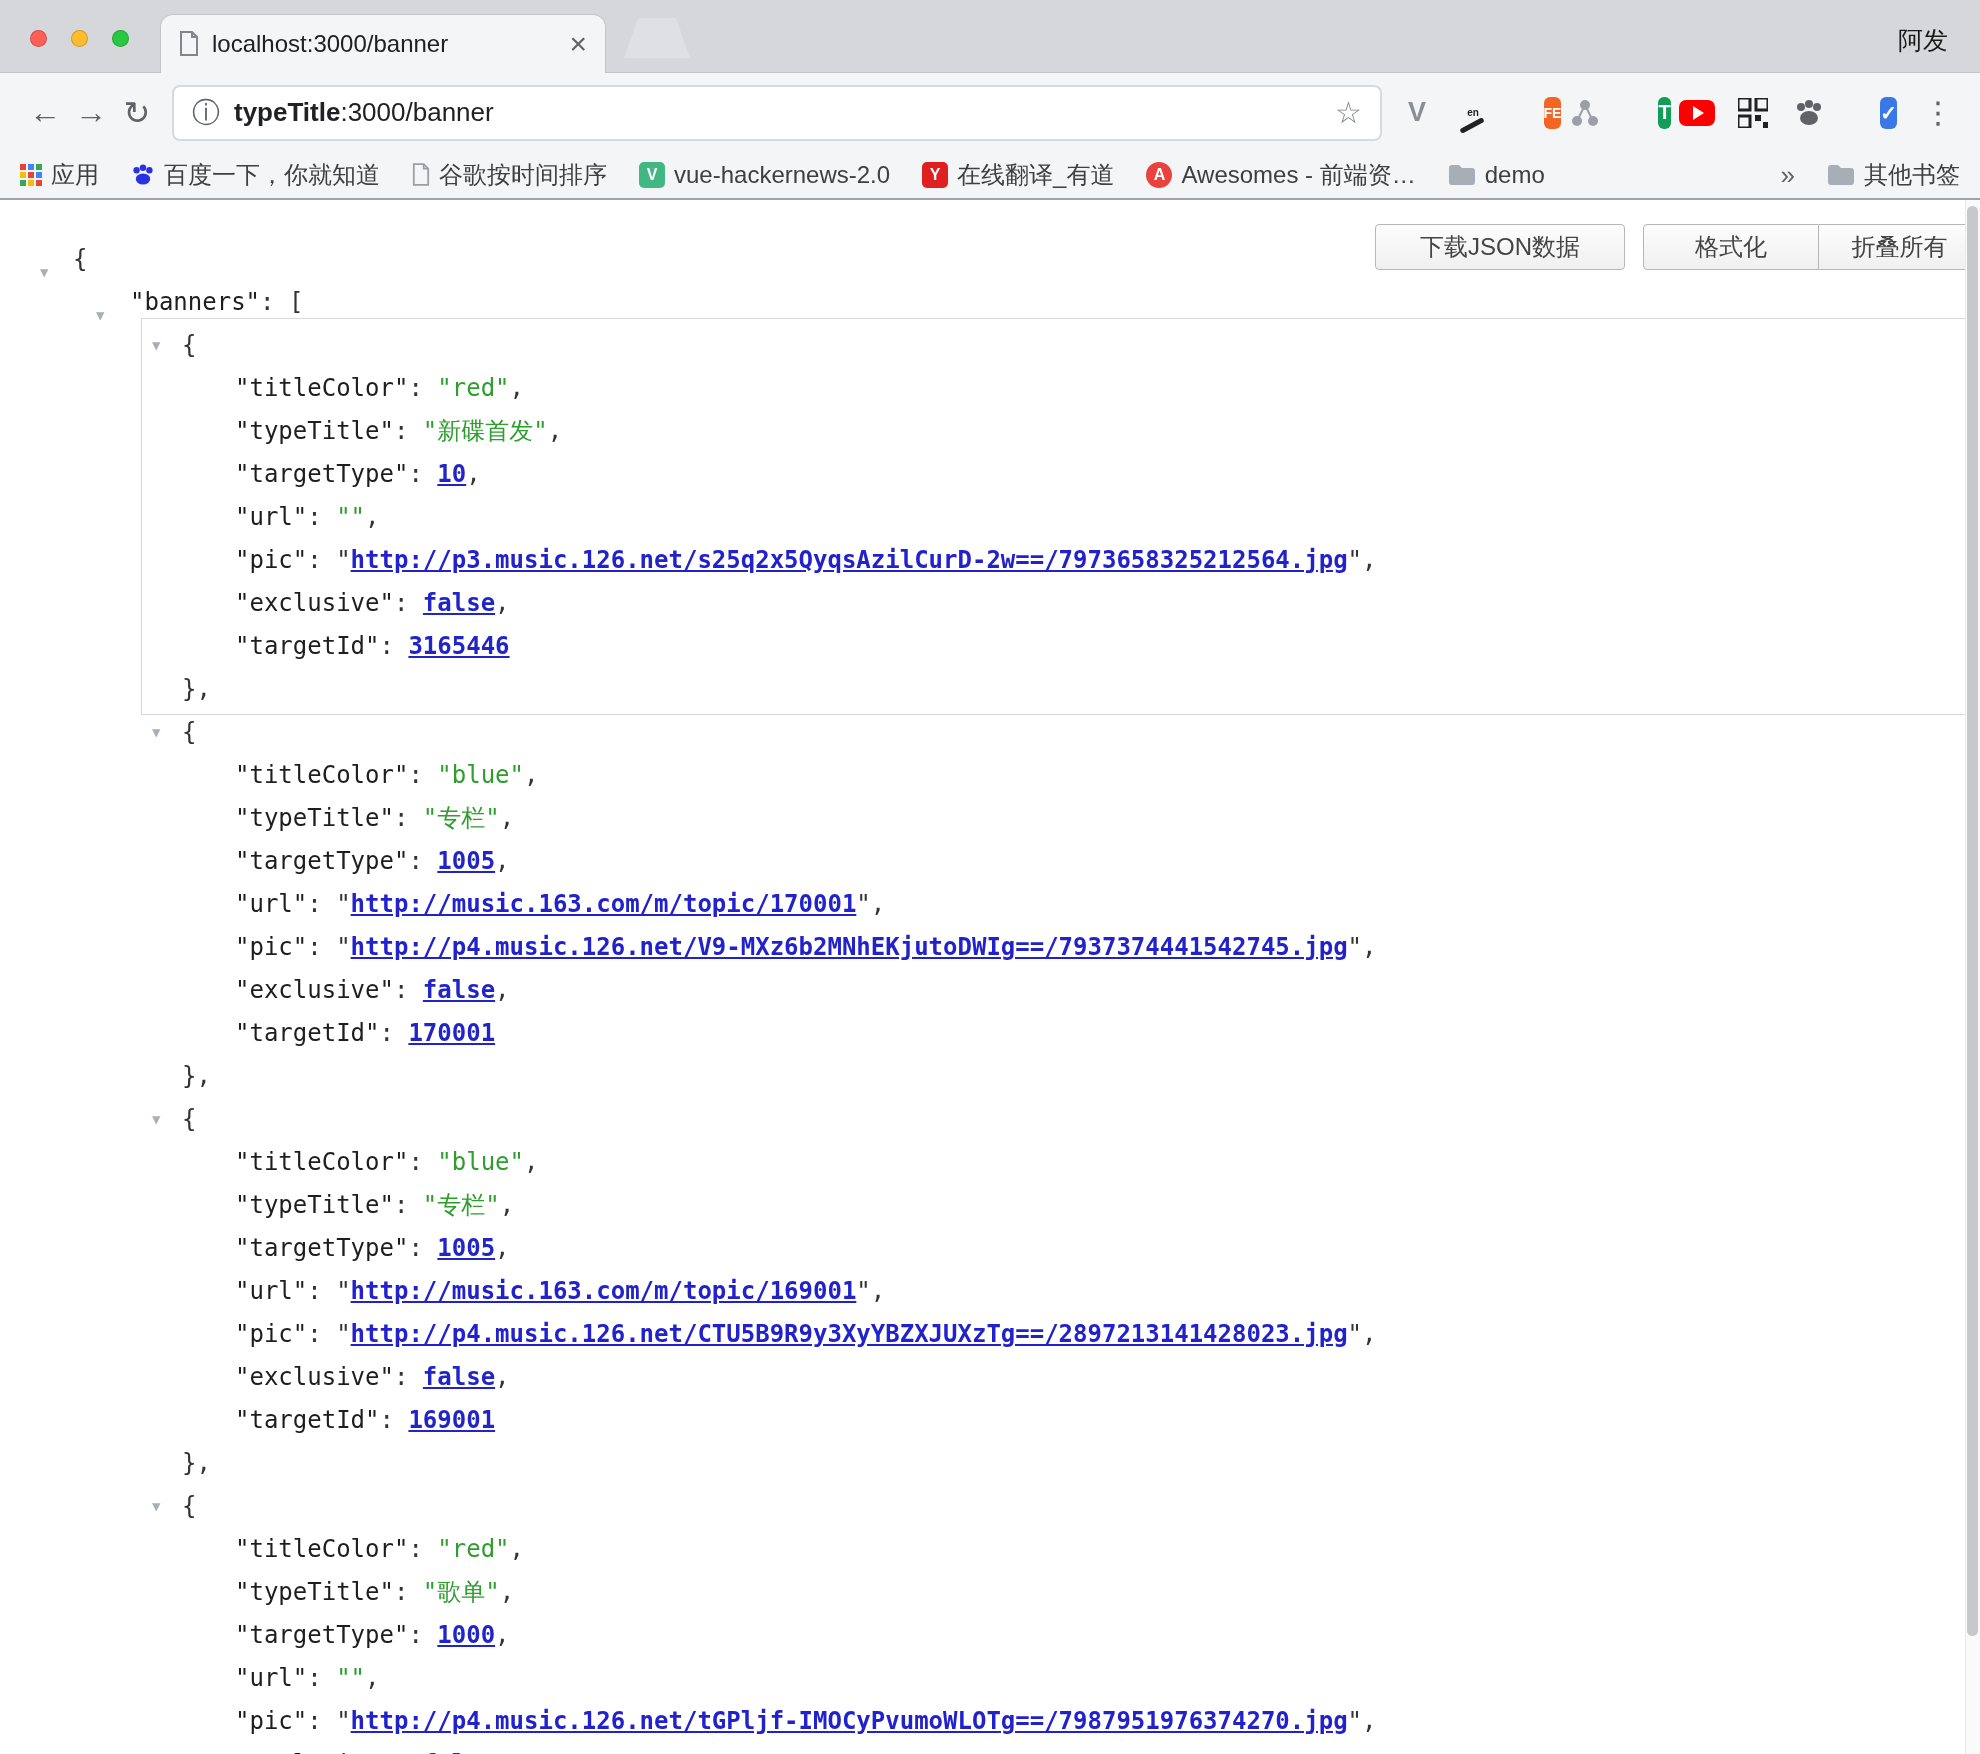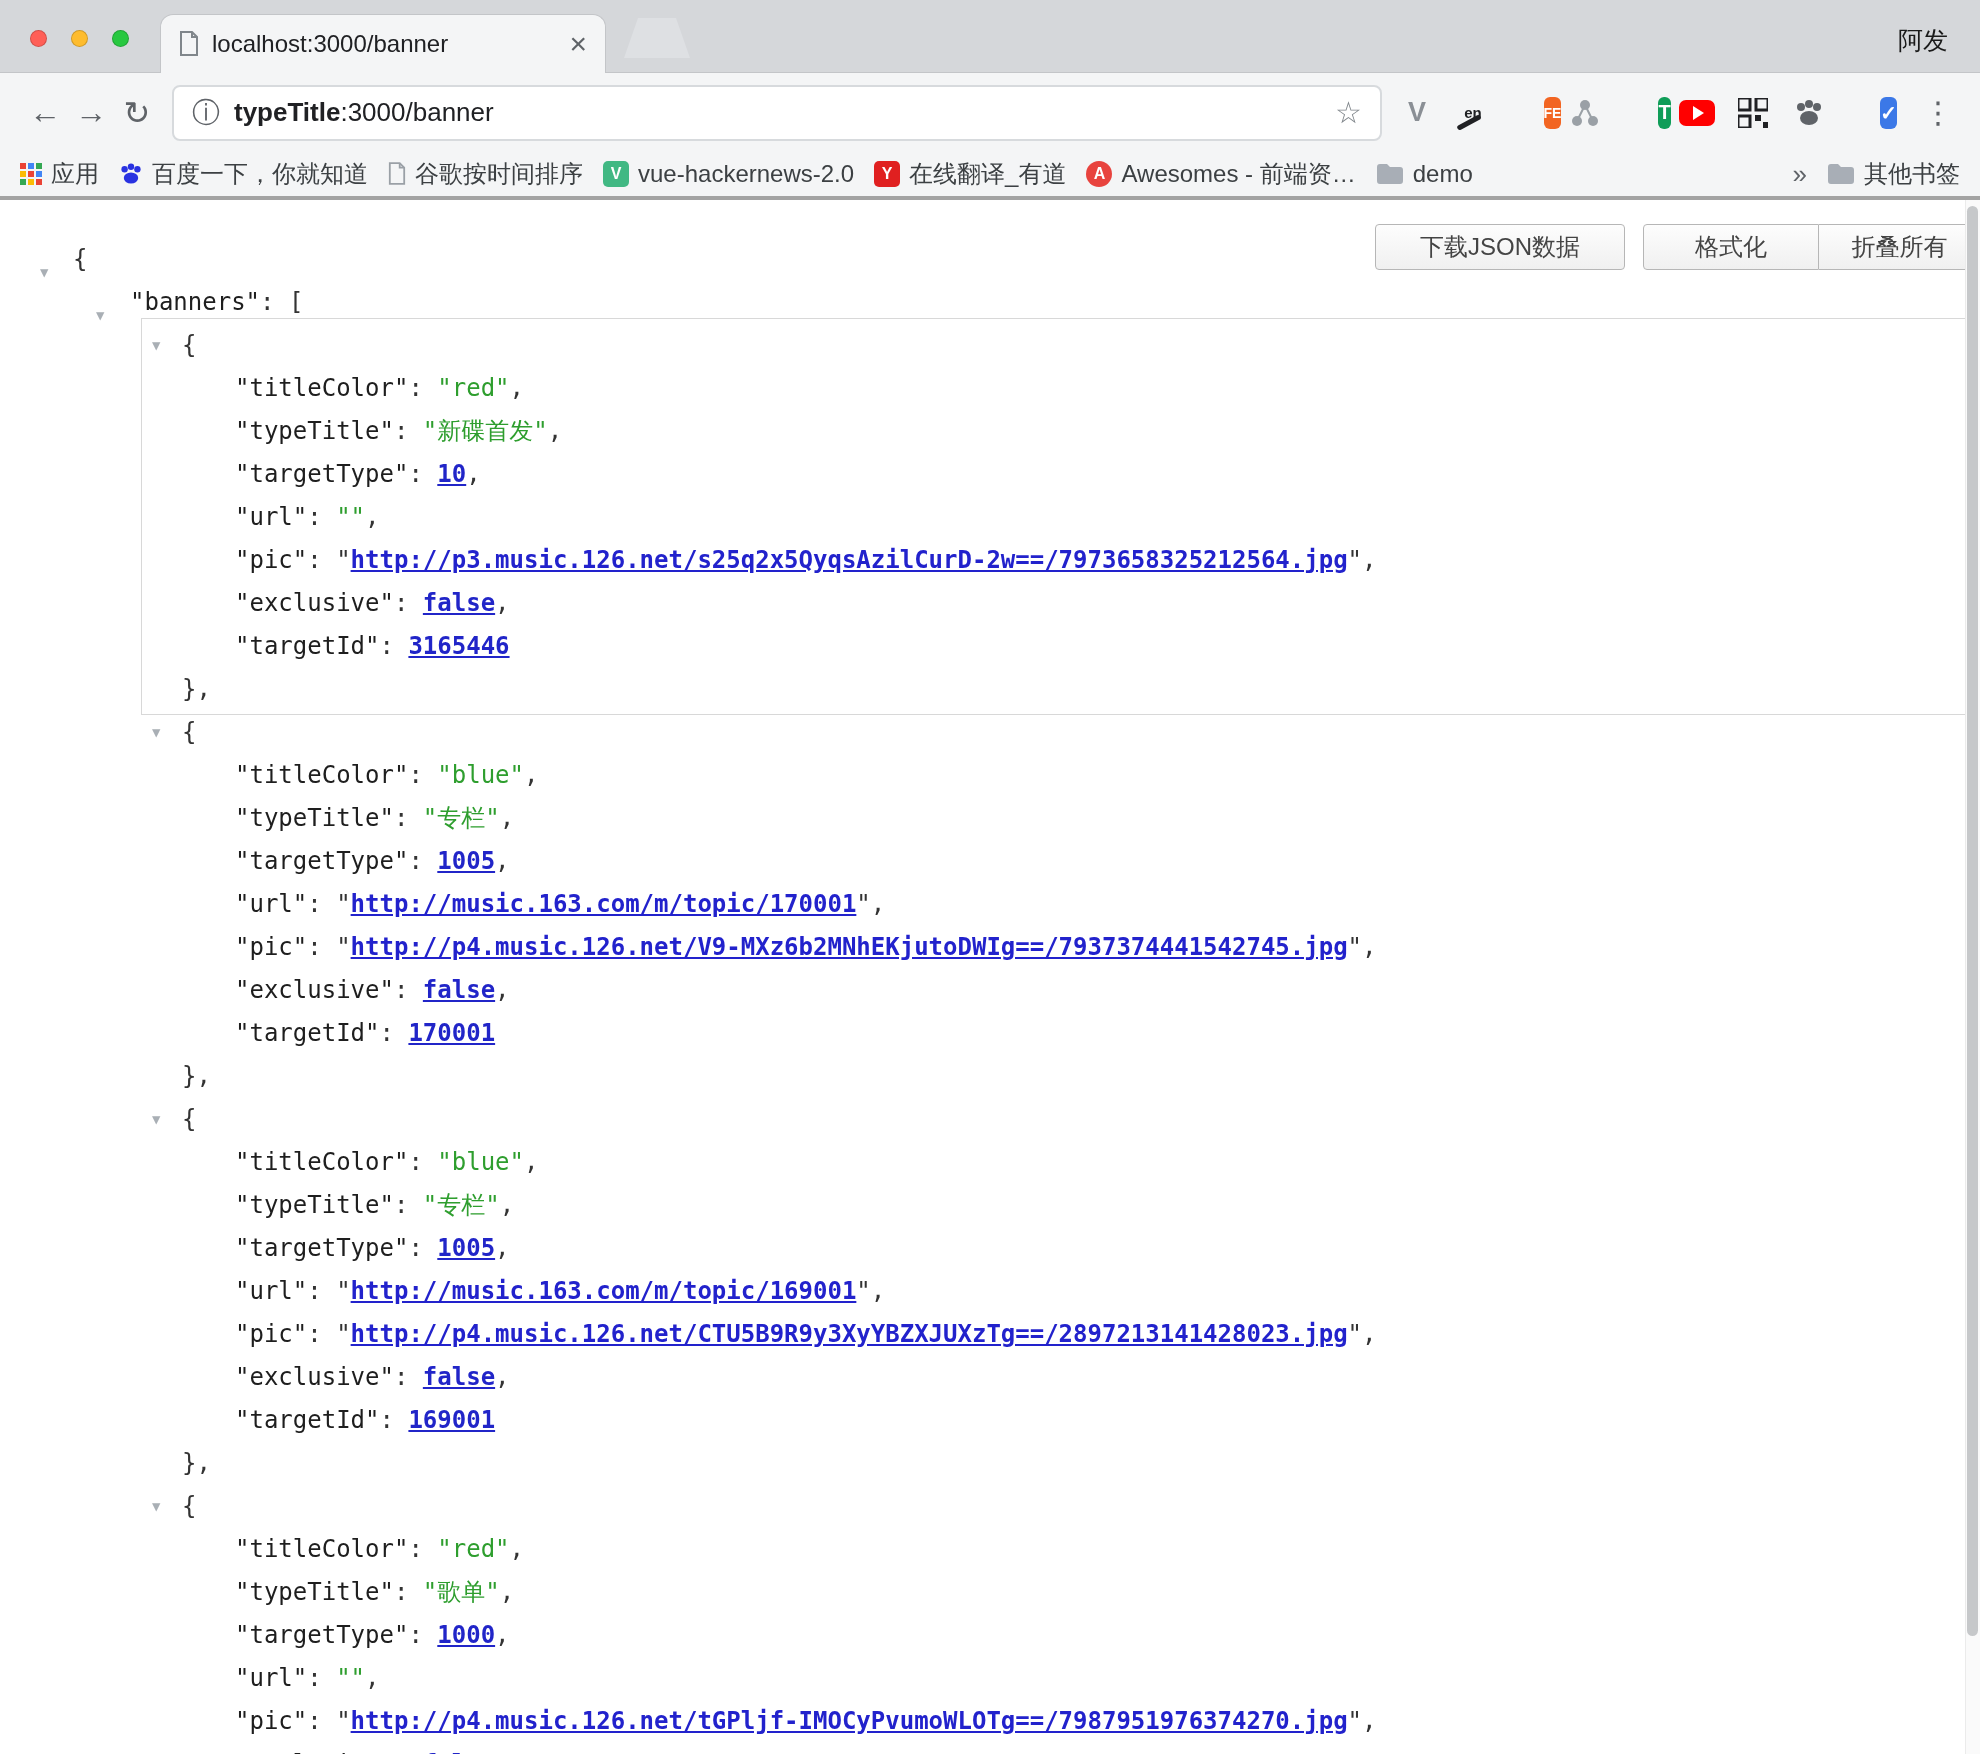--- a/index.html
+++ b/index.html
@@ -27,37 +27,37 @@
   .addressbar { width:1210px; height:56px; background:#fff; border:2px solid #d7dadd; border-radius:8px;
                 display:flex; align-items:center; padding:0 18px; margin-left:12px; flex:0 0 auto; }
   .info-icon { font-size:28px; color:#5f6368; }
   .url { font-size:26px; margin-left:14px; white-space:nowrap; }
   .url .host { color:#202124; font-weight:bold; }
   .url .rest { color:#202124; }
   .star-icon { margin-left:auto; font-size:30px; color:#80868b; }
   .ext-icons { display:flex; align-items:center; gap:18px; margin-left:16px; }
   .ext { width:38px; height:38px; display:flex; align-items:center; justify-content:center; }
   .ext-v { font-size:27px; font-weight:bold; color:#8a8f95; }
-  .ext-en { position:relative; font-size:15px; font-weight:bold; color:#202124; }
+  .ext-en { position:relative; font-size:10px; font-weight:bold; color:#202124; }
   .ext-en .stroke { position:absolute; left:-8px; top:16px; width:26px; height:5px; background:#202124;
                     transform:rotate(-28deg); border-radius:3px; }
   .sq { border-radius:6px; color:#fff; font-weight:bold; display:flex; align-items:center;
         justify-content:center;margin-left:47px; }
   .sq-fe { width:32px; height:32px; background:#f26522; font-size:14px; }
   .sq-t  { width:32px; height:32px; background:#0f9d58; font-size:20px; }
   .sq-check { width:32px; height:32px; background:#3b78e7; font-size:20px; }
   .yt { width:36px; height:26px; background:#f00; border-radius:7px; display:flex; align-items:center;
         justify-content:center; }
   .yt-play { width:0; height:0; border-left:11px solid #fff; border-top:7px solid transparent;
              border-bottom:7px solid transparent; margin-left:3px; }
   .menu-dots { margin-left:auto; font-size:30px; color:#5f6368; width:40px; text-align:center; }
 
   
   .bookmarks-bar { height:48px; background:#f4f5f6; display:flex; align-items:center; padding:0 20px;
-                   gap:20px; border-bottom:4px solid #a3a3a3; }
+                   gap:32px; border-bottom:2px solid #a3a3a3; }
   .bm { display:flex; align-items:center; gap:9px; font-size:24px; color:#3c4043; white-space:nowrap; }
   .bm-overflow { margin-left:auto; font-size:26px; color:#5f6368; }
   .sq-sm { width:26px; height:26px; border-radius:5px; color:#fff; font-weight:bold; font-size:16px;
            display:flex; align-items:center; justify-content:center; }
   .sq-vue{ background:#41b883; } .sq-yd{ background:#e02020; }
   .circ-a { width:26px; height:26px; border-radius:50%; background:#e8433e; color:#fff; font-weight:bold;
             font-size:16px; display:flex; align-items:center; justify-content:center; }
 
   
   .page { position:relative; height:1554px; background:#fff; overflow:hidden; }

